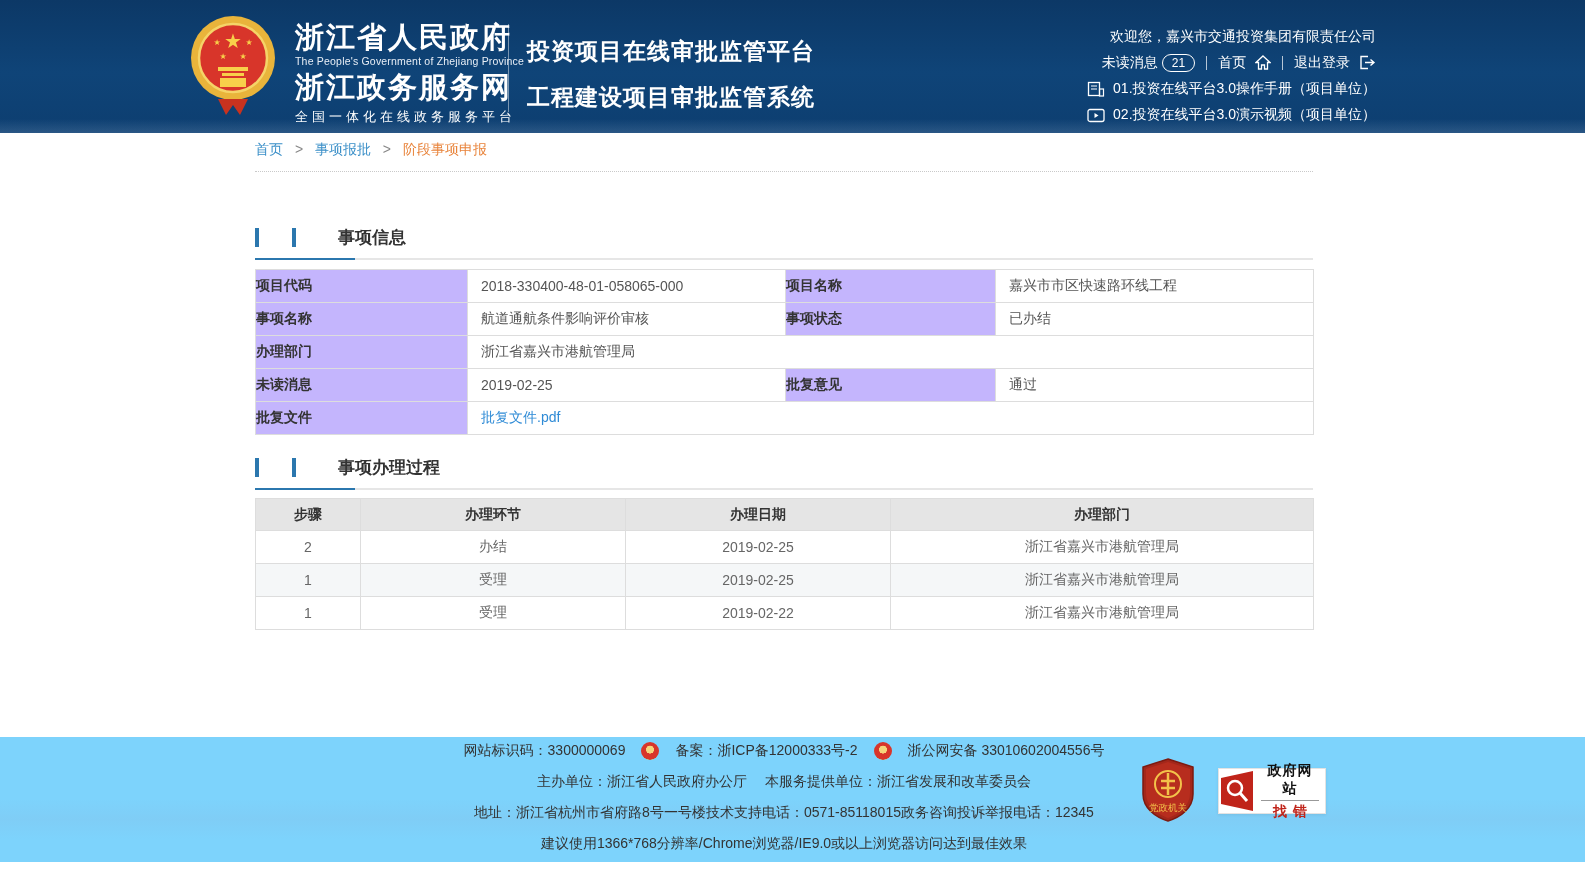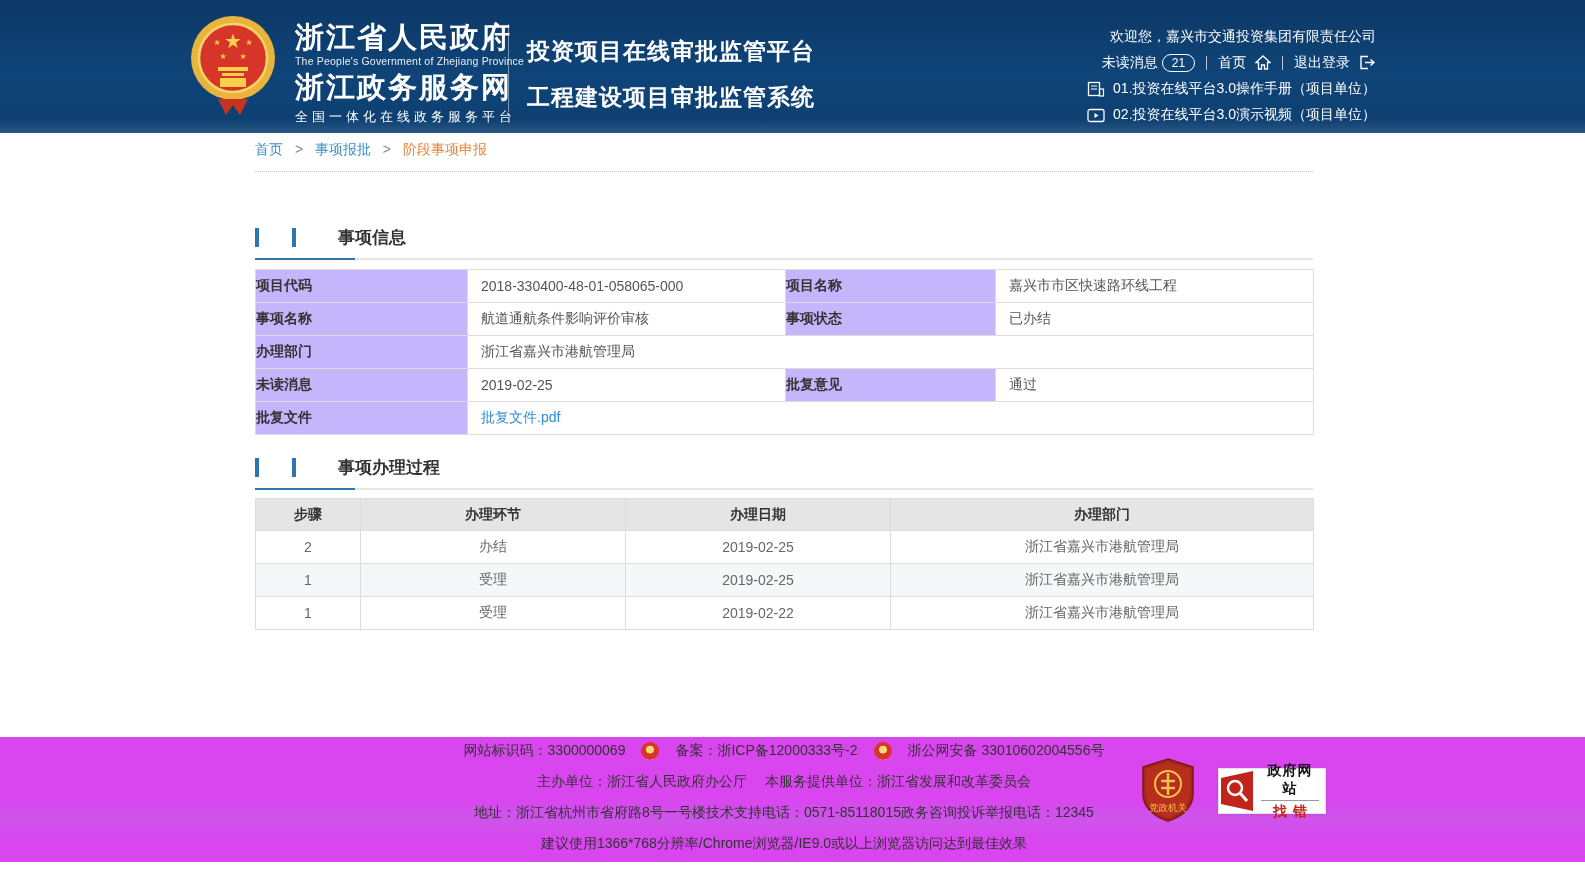--- a/index.html
+++ b/index.html
@@ -57,21 +57,21 @@
   .proc td { text-align:center; color:#666; }
   .proc tr.striped td { background:#f5f7f8; }
 
   
   .btn-row { position:absolute; top:660px; left:255px; width:1058px; text-align:center; }
   .close-btn { display:inline-block; width:160px; height:38px; line-height:38px; border:none;
                background:#e2873d; color:#fff; font-size:16px; border-radius:4px; cursor:pointer;
                font-family:"Liberation Sans","DejaVu Sans",sans-serif; }
 
   
-  .footer { position:absolute; top:737px; left:0; width:100%; height:125px; background:#d946ef; }
+  .footer { position:absolute; top:737px; left:0; width:100%; height:125px; background:#7dd3fc; }
   .footer::before { content:""; position:absolute; left:0; top:62px; width:100%; height:40px;
                background:linear-gradient(180deg,rgba(255,255,255,0) 0%,rgba(140,170,210,.14) 50%,rgba(255,255,255,0) 100%); }
   .f-line { position:absolute; left:255px; width:1058px; display:flex; justify-content:center; align-items:center;
             color:#333; font-size:14px; }
   .l1 { top:5px;  gap:16px; }
   .l2 { top:36px; gap:18px; }
   .l3 { top:67px; }
   .l4 { top:98px; }
   .mini-emblem { display:inline-block; width:18px; height:18px; border-radius:50%;
             background:radial-gradient(circle at 50% 42%, #f6d57b 0 28%, #d8352a 30% 72%, #e9b43b 74% 100%); }

